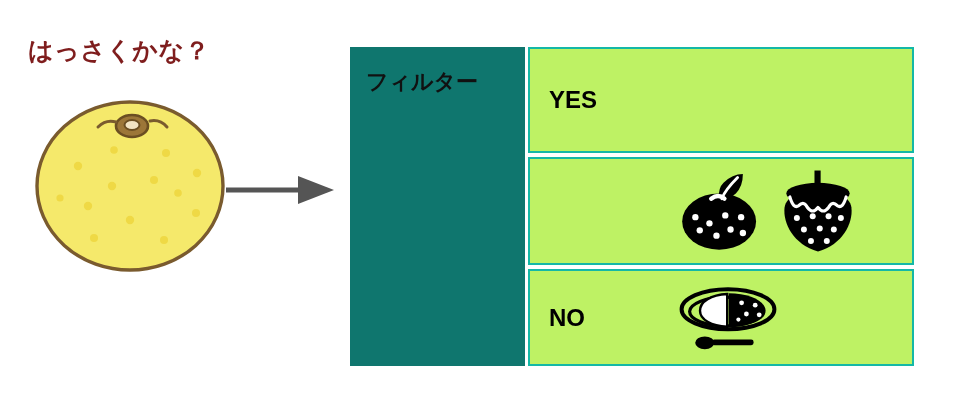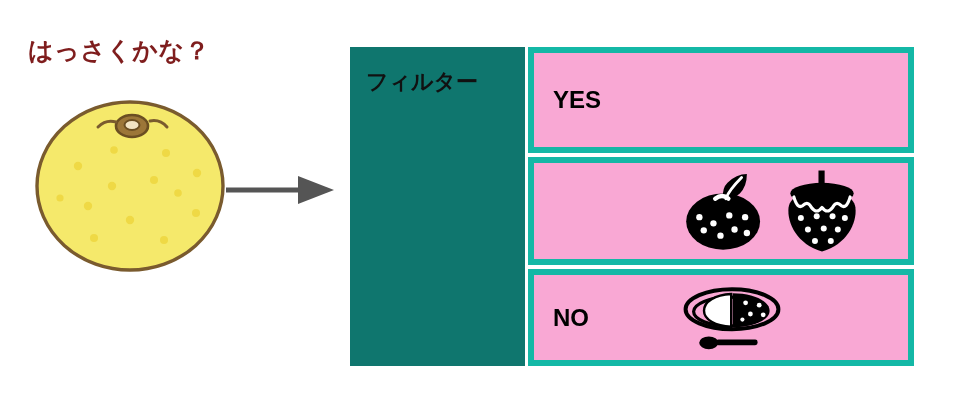--- a/index.html
+++ b/index.html
@@ -97,22 +97,22 @@
     left: 528px;
     top: 47px;
     width: 386px;
     height: 319px;
   }
   .result-row {
     position: absolute;
     left: 0;
     width: 100%;
     box-sizing: border-box;
-    border: 6px solid #14b8a6;
-    background: #f9a8d4;
+    border: 2px solid #14b8a6;
+    background: #bef264;
   }
   #row-yes   { top: 0px;   height: 106px; }
   #row-close { top: 110px; height: 108px; }
   #row-no    { top: 222px; height: 97px; text-decoration: underline;  }
 
   .row-label {
     position: absolute;
     left: 19px;
     top: 50%;
     transform: translateY(-50%);

